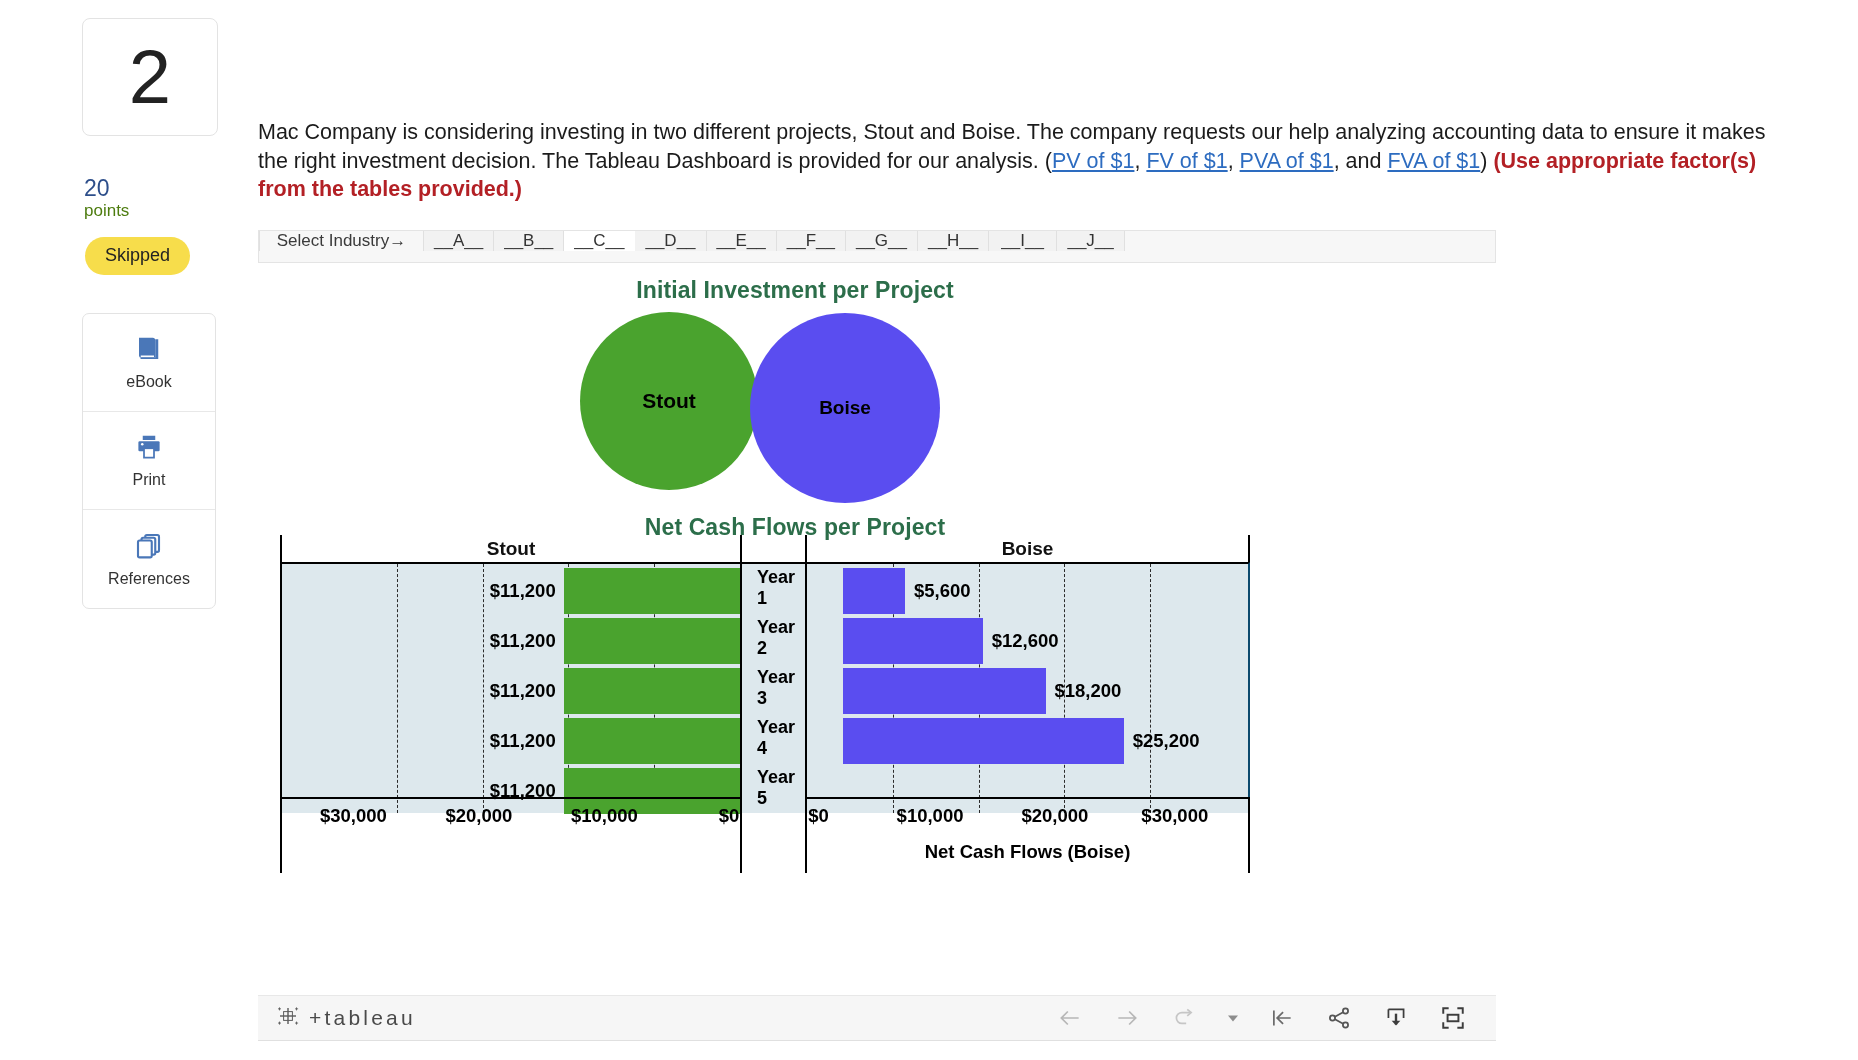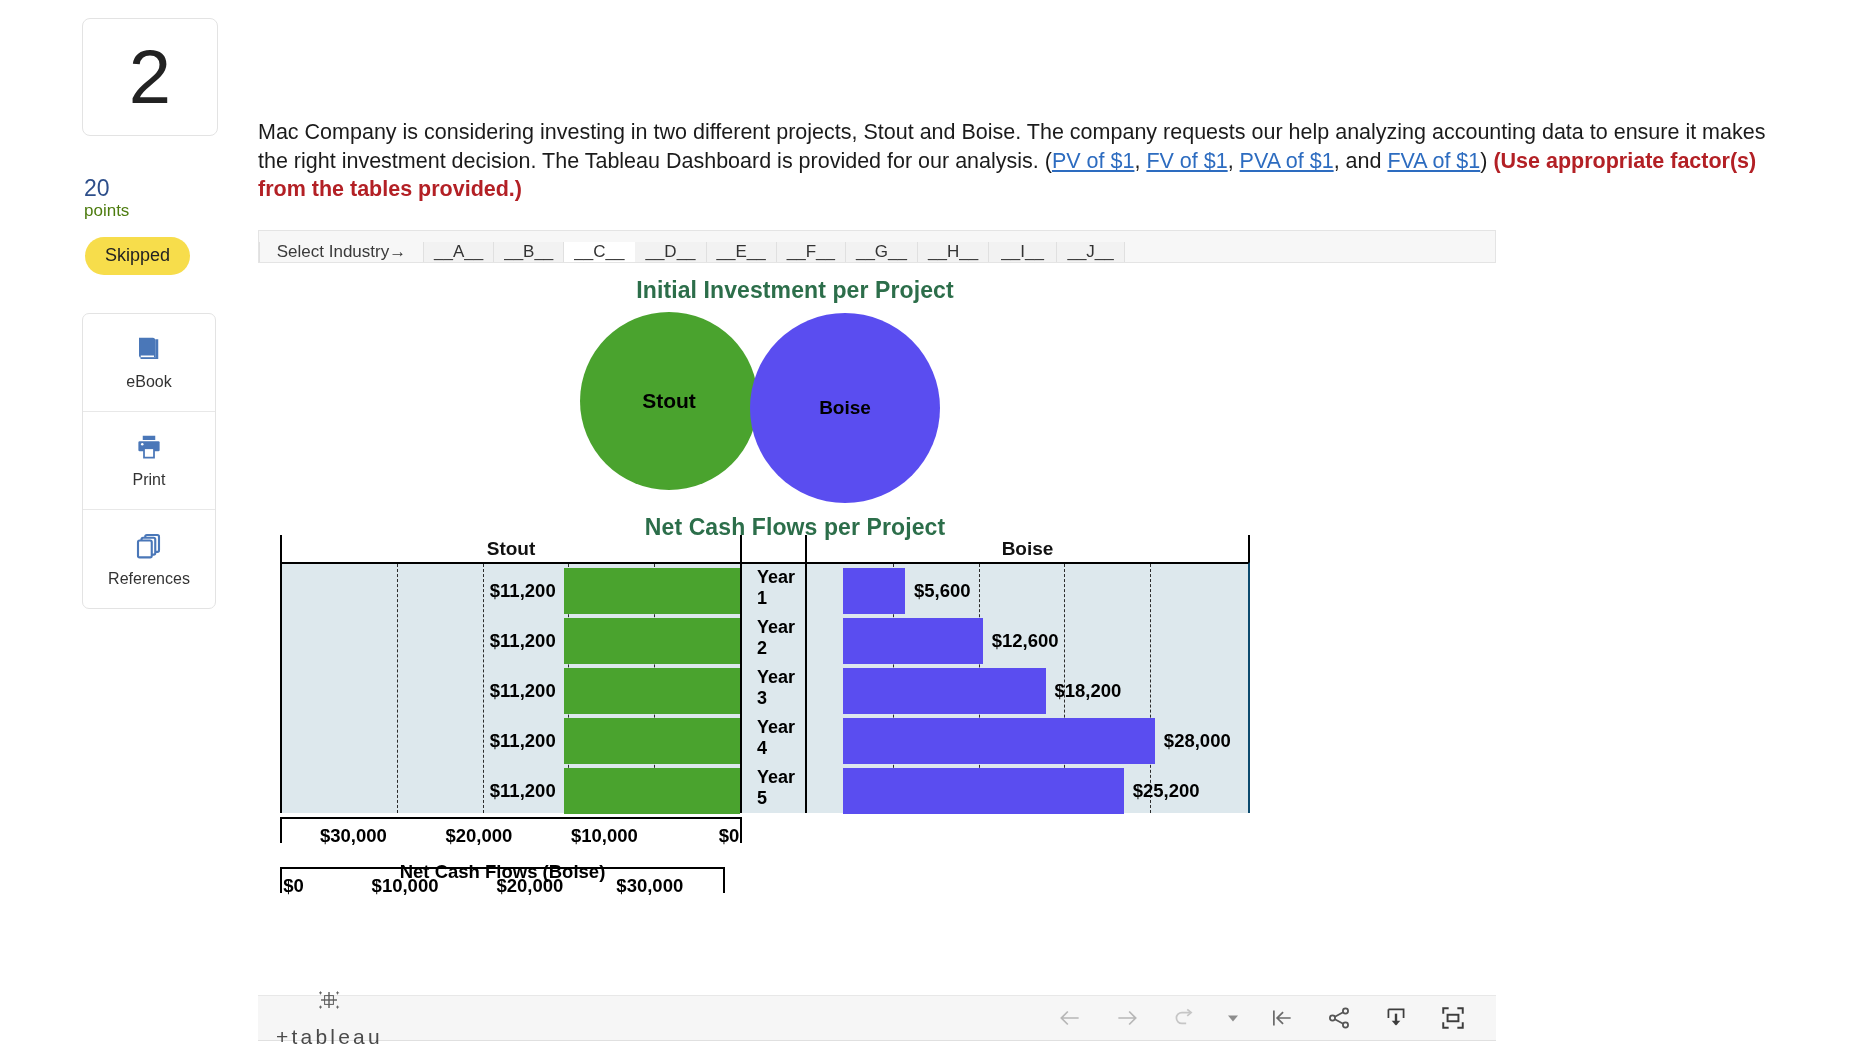--- a/index.html
+++ b/index.html
@@ -72,21 +72,21 @@
     width: 1238px; height: 815px;
     background: #ffffff;
   }
 
   
   .tabstrip {
     position: absolute; left: 0; top: 0;
     width: 1238px; height: 33px;
     background: #f7f7f7;
     border: 1px solid #e4e4e4;
-    display: flex; align-items: flex-end;
+    display: flex; align-items: flex-start;
   }
   .tab {
     display: flex; align-items: center; justify-content: center;
     border-right: 1px solid #e0e0e0;
     background: #f2f2f2;
     font-size: 17px; color: #333;
     cursor: pointer;
     padding: 0 10px;
     white-space: nowrap;
   }
@@ -178,23 +178,22 @@
   .yearlbl {
     position: relative; height: 46px; margin-top: 4px;
     display: flex; align-items: center; justify-content: flex-start;
     font-weight: bold; font-size: 18px; color: #000;
     padding-left: 15px;
   }
   .yearlbl:first-child { margin-top: 1px; }
 
   
   .axis-row {
-    position: absolute; left: 0; top: 282px; width: 972px; height: 76px;
+    position: absolute; left: 0; top: 262px; width: 972px; height: 76px;
     display: flex;
-    flex-direction: column;
   }
   .axis-panel { position: relative; height: 76px; border-top: 2px solid #000; }
   .axis-left  { width: 462px; border-left: 2px solid #000; border-right: 2px solid #000; }
   .axis-mid   { width: 63px; border-top: none; }
   .axis-right { width: 445px; border-left: 2px solid #000; border-right: 2px solid #000; }
   .tick {
     position: absolute; top: 6px;
     font-weight: bold; font-size: 18.5px; color: #000;
     transform: translateX(-50%); white-space: nowrap;
   }
@@ -205,21 +204,21 @@
 
   
   #tbar {
     position: absolute; left: 0; top: 765px;
     width: 1238px; height: 46px;
     background: #f6f6f6;
     border-top: 1px solid #e8e8e8;
     border-bottom: 1px solid #e0e0e0;
     display: flex; align-items: center;
   }
-  .tb-brand { display: flex; align-items: center; gap: 9px; margin-left: 18px; flex-direction: column; }
+  .tb-brand { display: flex; align-items: center; gap: 9px; margin-left: 18px; }
   .tb-word { font-size: 21px; color: #4a4a4a; letter-spacing: 3.2px; font-family: "Liberation Sans", sans-serif; }
   .tb-actions { margin-left: auto; display: flex; align-items: center; gap: 27px; margin-right: 28px; }
   .tb-btn { cursor: pointer; display: flex; align-items: center; justify-content: center; width: 30px; height: 30px; }
   .tb-btn.dim svg { opacity: .45; }
   .tb-caret { width: 14px; height: 14px; cursor: pointer; }
 </style>
 </head>
 <body>
 
 <div id="page">
@@ -368,24 +367,20 @@
                 <div class="bar blue" style="width:15.3%"></div>
                 <div class="vlabel right-of" style="left:15.3%">$5,600</div>
               </div>
               <div class="barrow">
                 <div class="bar blue" style="width:34.5%"></div>
                 <div class="vlabel right-of" style="left:34.5%">$12,600</div>
               </div>
               <div class="barrow">
                 <div class="bar blue" style="width:50.0%"></div>
                 <div class="vlabel right-of" style="left:50.0%">$18,200</div>
-              </div>
-              <div class="barrow">
-                <div class="bar blue" style="width:77.0%"></div>
-                <div class="vlabel right-of" style="left:77.0%">$28,000</div>
               </div>
               <div class="barrow">
                 <div class="bar blue" style="width:69.3%"></div>
                 <div class="vlabel right-of" style="left:69.3%">$25,200</div>
               </div>
             </div>
           </div>
 
           <div class="axis-row">
             <div class="axis-panel axis-left">

